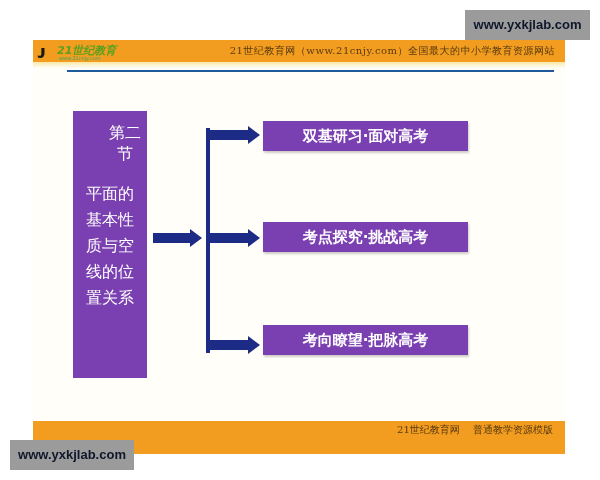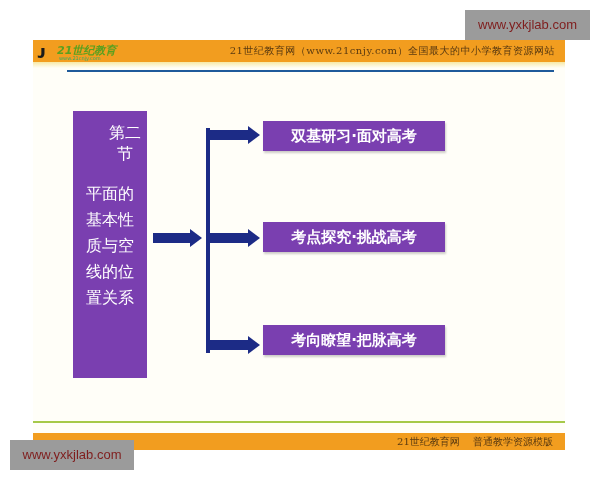--- a/index.html
+++ b/index.html
@@ -18,29 +18,29 @@
   .rule { position:absolute; left:34px; top:30px; width:487px; height:2px; background:#1f5a9a; }
   .left-panel { position:absolute; left:40px; top:71px; width:74px; height:267px; background:#7a3fb0;
                 color:#fff; font-family:"DejaVu Serif", serif; font-size:16px; text-align:center; }
   .left-title { margin-top:12px;padding-left:30px; }
   .left-body { margin-top:16px; line-height:26px; }
   .vline { position:absolute; left:173px; top:88px; width:4px; height:225px; background:#1c2b86; }
   .arrow { position:absolute; height:14px; }
   .arrow .shaft { position:absolute; left:0; top:2px; height:10px; background:#1c2b86; }
   .arrow .head { position:absolute; top:-2px; width:0; height:0; border-top:9px solid transparent;
                  border-bottom:9px solid transparent; border-left:12px solid #1c2b86; }
-  .box { position:absolute; left:230px; width:182px; height:30px; background:#7a3fb0; color:#fff;
+  .box { position:absolute; left:230px; width:205px; height:30px; background:#7a3fb0; color:#fff;
          font-size:15px; font-weight:bold; text-align:center; line-height:30px;
          box-shadow:1px 2px 2px rgba(0,0,0,0.2); }
   .footer-line { position:absolute; left:0; top:381px; width:532px; height:2px; background:#a6c94a; }
-  .footer { position:absolute; left:0; top:393px; width:532px; height:17px; background:#f29d1f; }
+  .footer { position:absolute; left:0; top:381px; width:532px; height:33px; background:#f29d1f; }
   .footer-text { position:absolute; right:12px; top:2px; font-size:10px; color:#5a3a10;
                  font-family:"DejaVu Serif", serif; white-space:nowrap; }
-  .wm { position:absolute; background:#9b9b9b; color:#7f1d1d; font-size:13px;
-        font-family:"Liberation Sans", sans-serif; line-height:30px; text-align:center; }
+  .wm { position:absolute; background:#9b9b9b; color:#0f172a; font-size:13px;
+        font-family:"Liberation Sans", sans-serif; line-height:30px; text-align:center;font-weight:bold; }
 </style>
 </head>
 <body>
 
 <div class="slide">
   <div class="header">
     <div class="logo">
       <span class="logo-mark">ᴊ</span>
       <span class="logo-text">21世纪教育</span>
       <span class="logo-sub">www.21cnjy.com</span>

